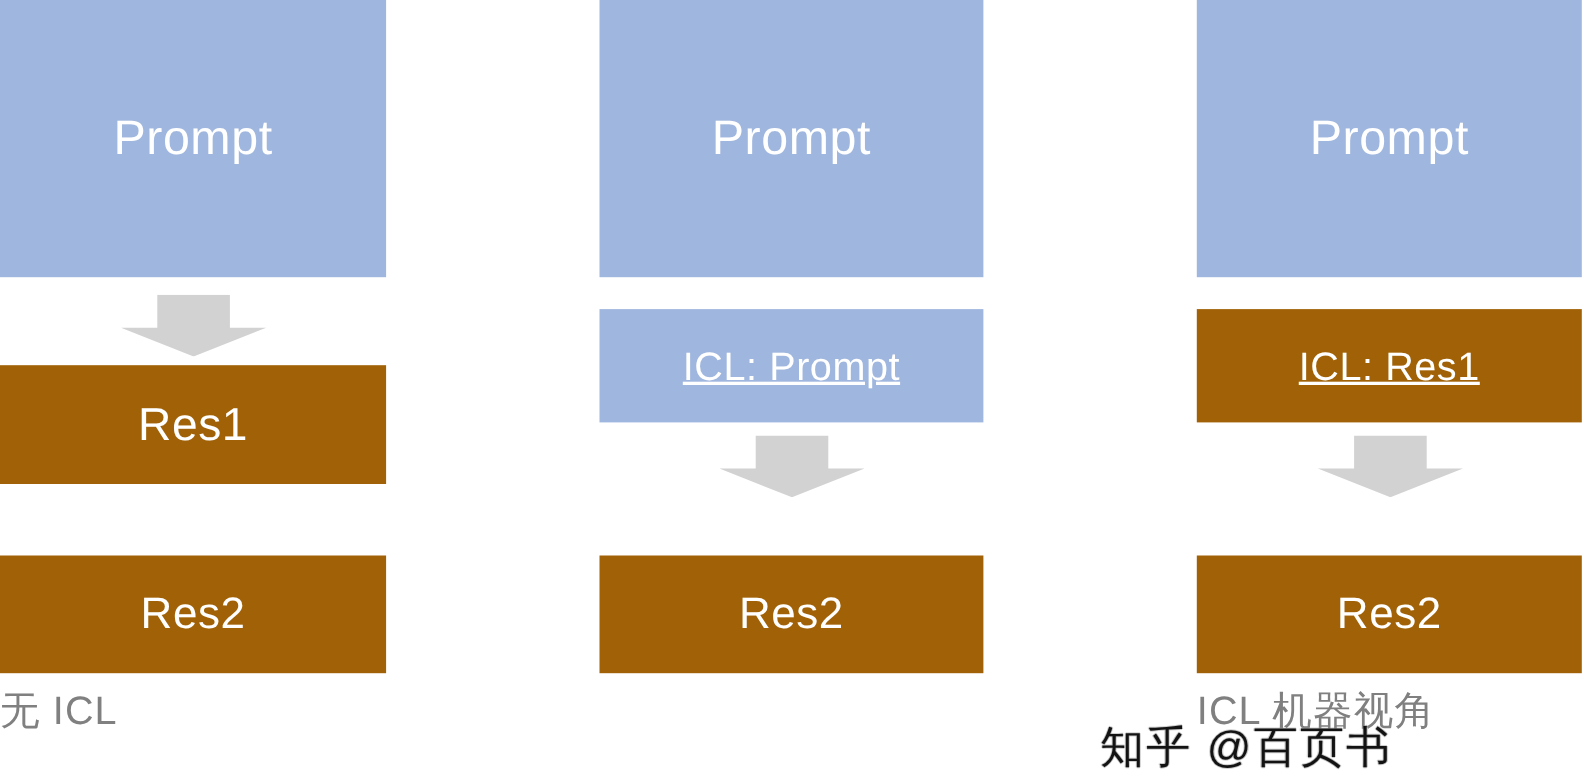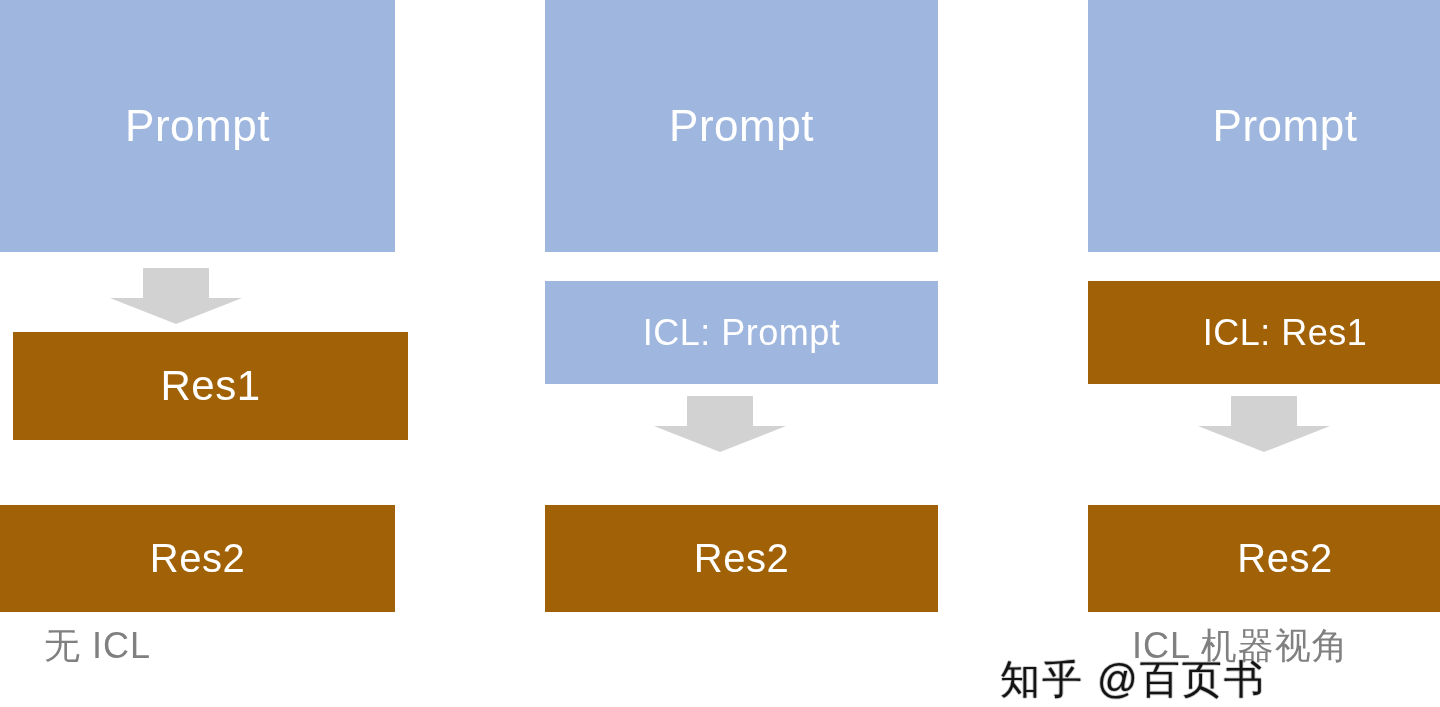--- a/index.html
+++ b/index.html
@@ -18,21 +18,20 @@
   .diagram {
     position: relative;
     width: 1440px;
     height: 707px;
   }
 
   .column {
     position: absolute;
     top: 0;
     height: 707px;
-    padding-left: 44px;
   }
   .col-1 { left: 0px;    width: 351px; }
   .col-2 { left: 545px;  width: 349px; }
   .col-3 { left: 1088px; width: 350px; }
 
   .box {
     position: absolute;
     left: 0;
     width: 100%;
     display: flex;
@@ -41,22 +40,22 @@
     box-sizing: border-box;
     color: #ffffff;
     font-weight: 400;
     letter-spacing: 0.5px;
   }
   .box-blue   { background: #9fb6de; }
   .box-orange { background: #a16207; }
 
   
   .b-prompt     { top: -1px;  height: 253px; font-size: 44px; }
-  .b-icl        { top: 281px; height: 103px; font-size: 36px; }
-  .b-res1-left  { top: 332px; height: 108px; font-size: 42px; margin-left: 13px; }
+  .b-icl        { top: 281px; height: 103px; font-size: 36px; text-decoration: underline; }
+  .b-res1-left  { top: 332px; height: 108px; font-size: 42px; }
   .b-res2       { top: 465px; height: 107px; font-size: 40px; margin-top: 40px; }
 
   
   .arrow {
     position: absolute;
     width: 132px;
     height: 56px;
   }
   .arrow svg { display: block; width: 100%; height: 100%; }
 

